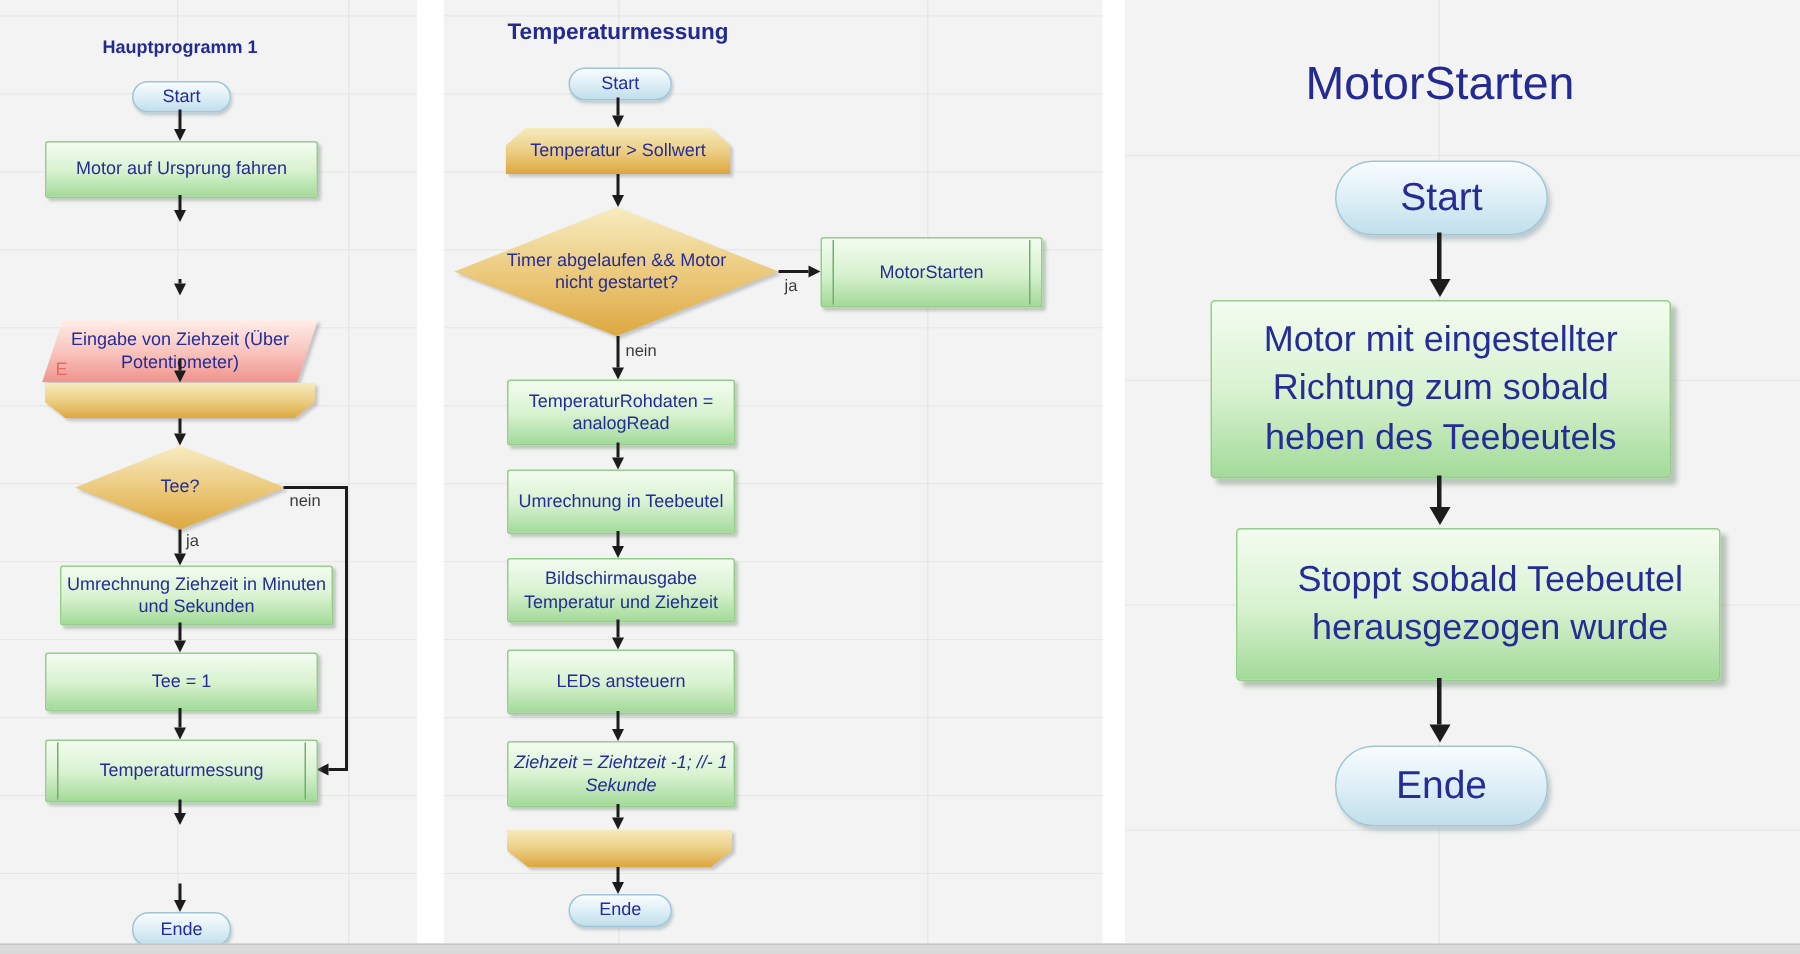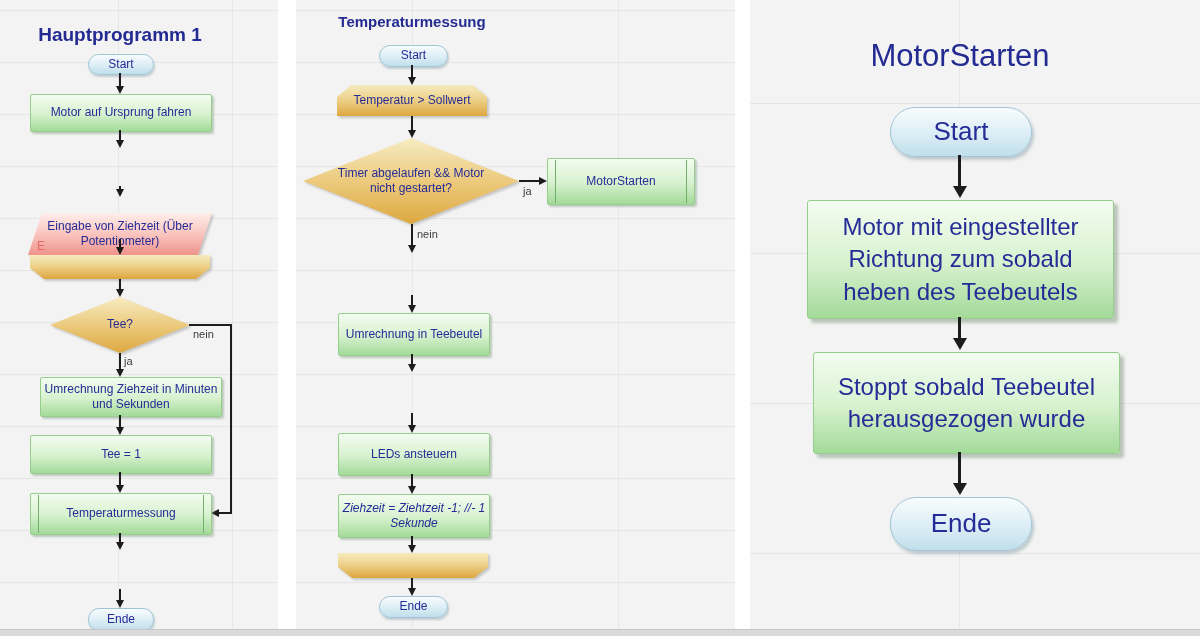--- a/index.html
+++ b/index.html
@@ -16,21 +16,21 @@
     background-position:0 -41px;
   }
   .panel.big-grid{
     background-image:repeating-linear-gradient(180deg, transparent 0 149px, #e4e5e4 149px 150px);
     background-position:0 -46px;
   }
   .vgrid{position:absolute;top:0;bottom:0;width:1px;background:#e6e7e6;}
   .bottombar{position:absolute;left:0;right:0;top:629px;height:7px;background:#dadada;border-top:1px solid #c6c6c6;}
 
   .title{position:absolute;color:#232a91;font-weight:bold;text-align:center;}
-  .t1{font-size:19px;}
+  .t1{font-size:12px;}
   .t2{font-size:15px;}
   .t3{font-size:31px;font-weight:normal;}
 
   .n{position:absolute;display:flex;align-items:center;justify-content:center;
      text-align:center;color:#252c96;font-size:12px;line-height:1.28;}
   .proc{
     background:linear-gradient(180deg,#f3fcf0 0%,#d8f2d0 52%,#a3da99 100%);
     border:1px solid #96cd8c;border-radius:2px;
     box-shadow:2px 2px 2px rgba(120,145,120,.42);
   }
@@ -184,29 +184,31 @@
   <div class="hl" style="left:223px;top:180px;width:20px;"></div>
   <div class="ahr" style="left:243px;top:177px;"></div>
   <div class="elbl" style="left:227px;top:185px;">ja</div>
 
   <div class="n proc sub" style="left:251px;top:158px;width:146px;height:45px;">MotorStarten</div>
 
   <div class="elbl" style="left:121px;top:228px;">nein</div>
   <div class="vl" style="left:115px;top:224px;height:21px;"></div>
   <div class="ahd" style="left:112px;top:245px;"></div>
 
+  <div class="n proc" style="left:42px;top:253px;width:150px;height:42px;">TemperaturRohdaten = analogRead</div>
 
   <div class="vl" style="left:115px;top:295px;height:10px;"></div>
   <div class="ahd" style="left:112px;top:305px;"></div>
 
   <div class="n proc" style="left:42px;top:313px;width:150px;height:41px;">Umrechnung in Teebeutel</div>
 
   <div class="vl" style="left:115px;top:354px;height:10px;"></div>
   <div class="ahd" style="left:112px;top:364px;"></div>
 
+  <div class="n proc" style="left:42px;top:372px;width:150px;height:41px;">Bildschirmausgabe Temperatur und Ziehzeit</div>
 
   <div class="vl" style="left:115px;top:413px;height:12px;"></div>
   <div class="ahd" style="left:112px;top:425px;"></div>
 
   <div class="n proc" style="left:42px;top:433px;width:150px;height:41px;">LEDs ansteuern</div>
 
   <div class="vl" style="left:115px;top:474px;height:12px;"></div>
   <div class="ahd" style="left:112px;top:486px;"></div>
 
   <div class="n proc" style="left:42px;top:494px;width:150px;height:42px;font-style:italic;">Ziehzeit = Ziehtzeit -1; //- 1 Sekunde</div>
@@ -234,21 +236,21 @@
   <div class="vl3" style="position:absolute;left:208px;top:155px;height:31px;background:#1c1c1c;"></div>
   <div class="ahd3" style="left:203px;top:186px;"></div>
 
   <div class="n proc proc3 big" style="left:57px;top:200px;width:305px;height:117px;">
     <span style="width:290px;">Motor mit eingestellter Richtung zum sobald heben des Teebeutels</span>
   </div>
 
   <div class="vl3" style="position:absolute;left:208px;top:317px;height:21px;background:#1c1c1c;"></div>
   <div class="ahd3" style="left:203px;top:338px;"></div>
 
-  <div class="n proc proc3 big" style="left:63px;top:352px;width:305px;height:100px;">
+  <div class="n proc proc3 big" style="left:74px;top:352px;width:305px;height:100px;padding-left:16px;">
     <span style="width:290px;">Stoppt sobald Teebeutel herausgezogen wurde</span>
   </div>
 
   <div class="vl3" style="position:absolute;left:208px;top:452px;height:31px;background:#1c1c1c;"></div>
   <div class="ahd3" style="left:203px;top:483px;"></div>
 
   <div class="n term term3" style="left:140px;top:497px;width:140px;height:52px;">Ende</div>
 </section>
 
 <div class="bottombar"></div>

